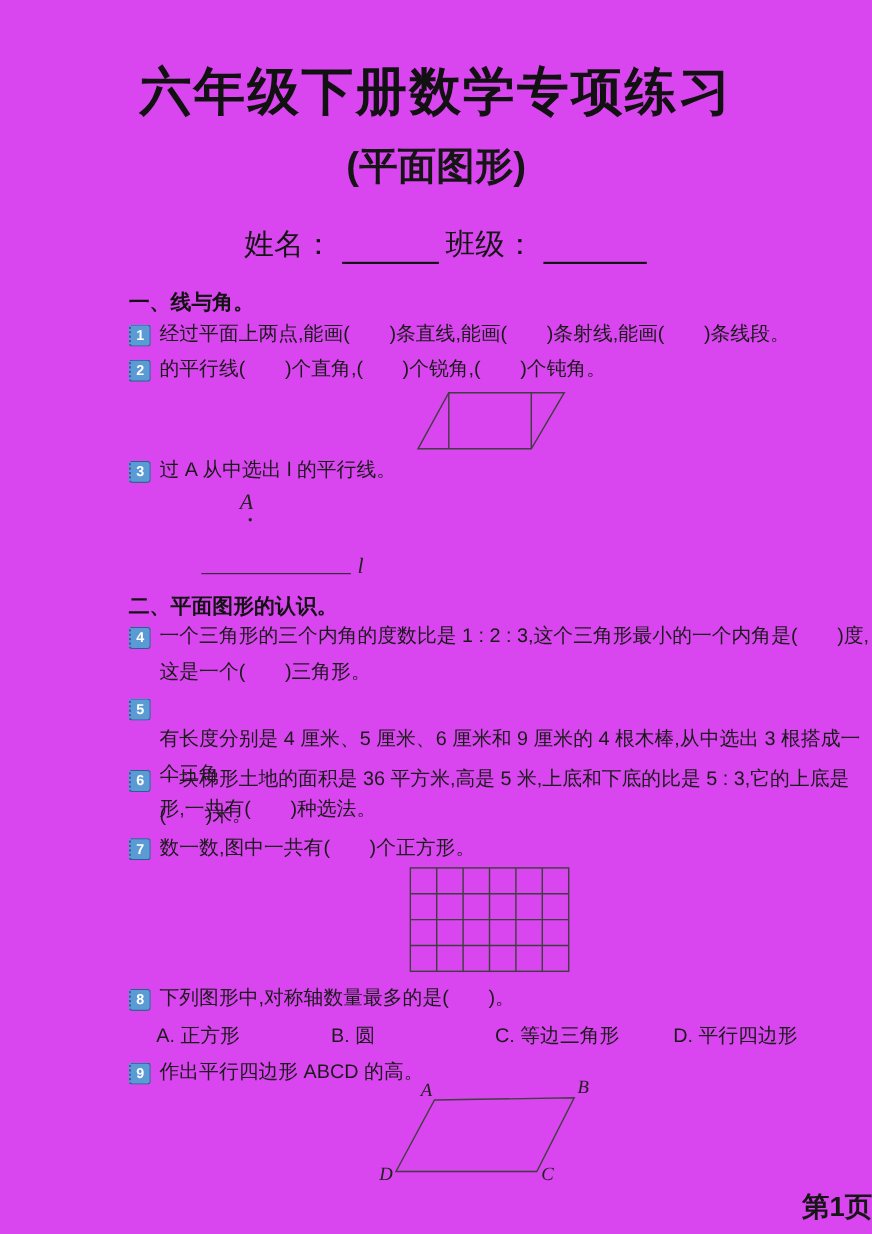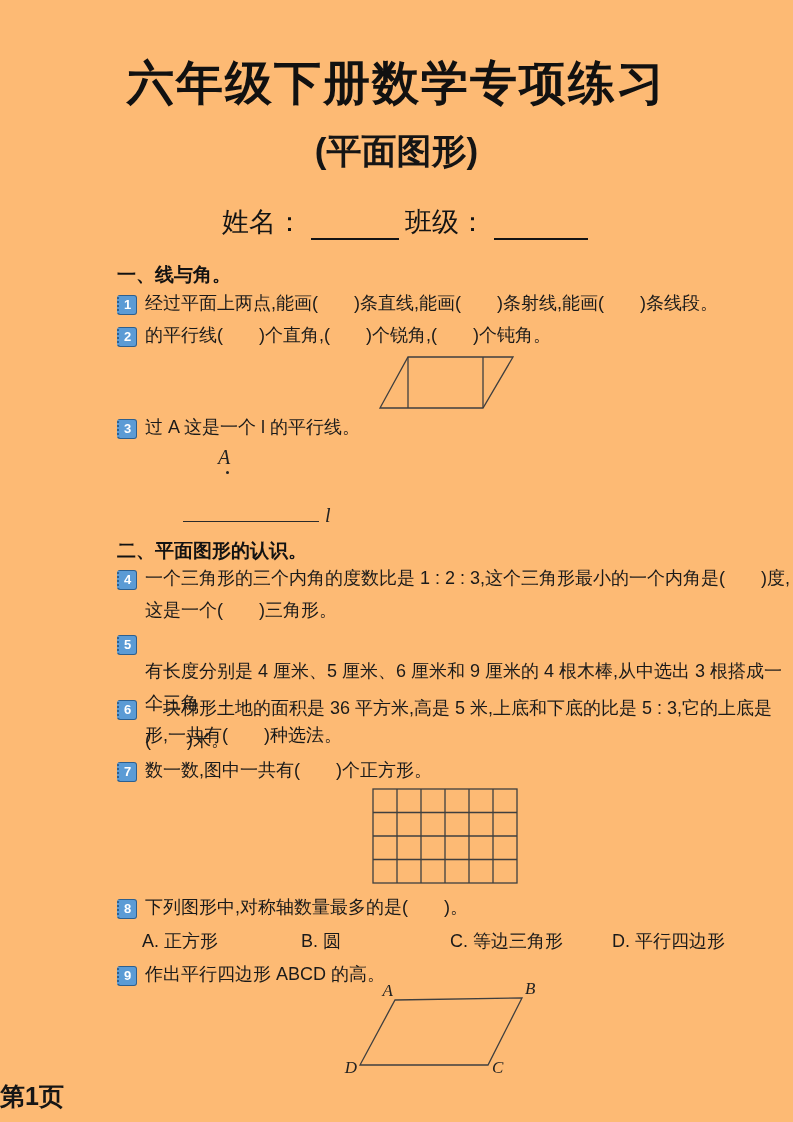--- a/index.html
+++ b/index.html
@@ -1,19 +1,19 @@
 <!DOCTYPE html>
 <html><head>
 <meta charset="utf-8">
 <style>
   html,body{margin:0;padding:0;background:#ffffff;}
   .page{
     position:relative;
     width:793px;height:1122px;
-    background:#fdba74;
+    background:#d946ef;
     overflow:hidden;
     font-family:"Liberation Sans","DejaVu Sans",sans-serif;
     color:#1c1c1c;
   }
   .title{
     position:absolute;top:52px;left:0;width:100%;
     margin:0;text-align:center;
     font-size:47px;font-weight:700;letter-spacing:2px;color:#111;
   }
   .subtitle{
@@ -68,21 +68,21 @@
     position:absolute;left:183px;top:521px;width:136px;height:0;
     border-top:1.6px solid #2b2b2b;
   }
   .line-l-label{
     position:absolute;left:325px;top:504px;
     font-family:"Liberation Serif","DejaVu Serif",serif;
     font-style:italic;font-size:20px;color:#222;
   }
   .footer{
     position:absolute;top:1080px;left:0;width:100%;
-    text-align:left;font-size:25px;font-weight:600;color:#161616;
+    text-align:right;font-size:25px;font-weight:600;color:#161616;
   }
 </style>
 </head>
 <body>
 
 <div class="page">
 
   <h1 class="title">六年级下册数学专项练习</h1>
   <div class="subtitle">(平面图形)</div>
 
@@ -96,21 +96,21 @@
   <div class="badge" style="top:327px">2</div>
   <div class="q" style="top:319px">的平行线(　　)个直角,(　　)个锐角,(　　)个钝角。</div>
 
   <svg class="fig" style="left:365px;top:347px" width="160" height="68">
     <polygon points="43,10 148,10 118,61 15,61"></polygon>
     <line x1="43" y1="10" x2="43" y2="61"></line>
     <line x1="118" y1="10" x2="118" y2="61"></line>
   </svg>
 
   <div class="badge" style="top:419px">3</div>
-  <div class="q" style="top:411px">过 A 这是一个 l 的平行线。</div>
+  <div class="q" style="top:411px">过 A 从中选出 l 的平行线。</div>
 
   <div class="pointA">A</div>
   <div class="pointA-dot"></div>
   <div class="line-l"></div>
   <div class="line-l-label">l</div>
 
   <div class="sec" style="top:538px">二、平面图形的认识。</div>
 
   <div class="badge" style="top:570px">4</div>
   <div class="q" style="top:562px">一个三角形的三个内角的度数比是 1 : 2 : 3,这个三角形最小的一个内角是(　　)度,

